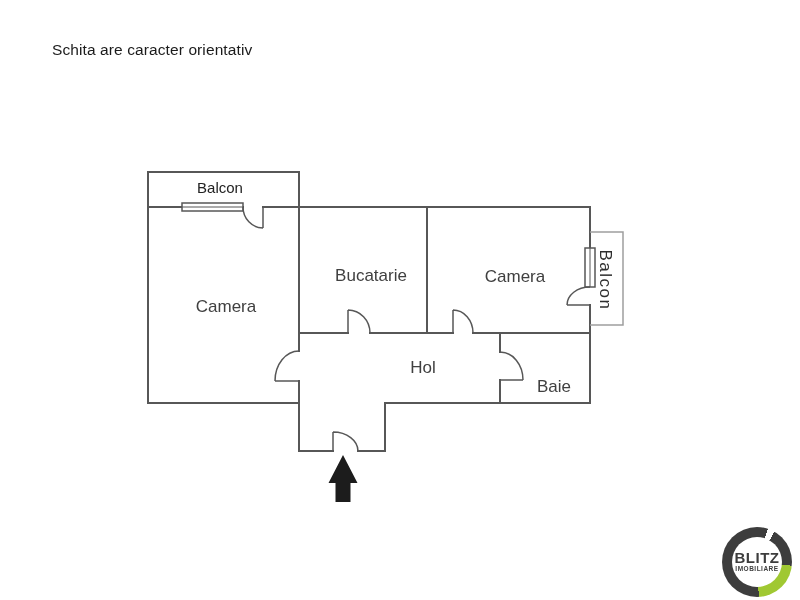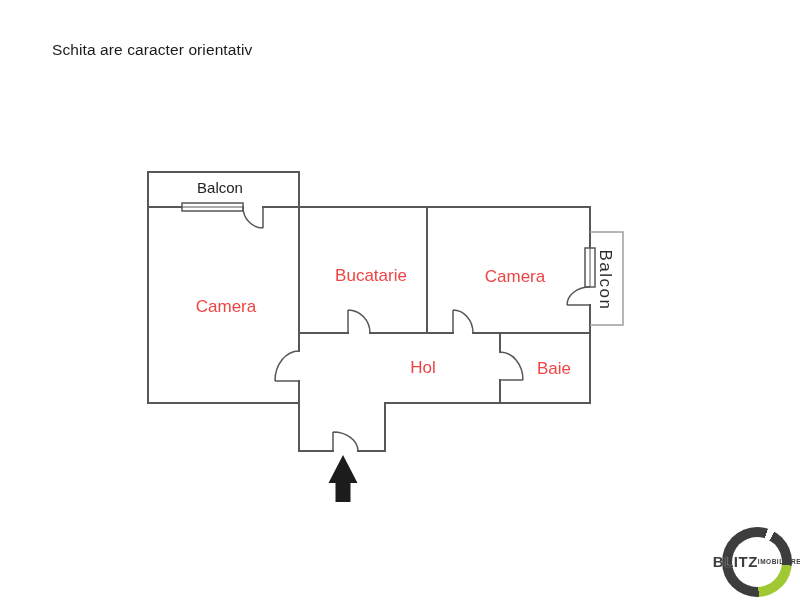--- a/index.html
+++ b/index.html
@@ -8,50 +8,50 @@
     background:#ffffff;
     font-family:"Liberation Sans", sans-serif;
   }
   .disclaimer{
     position:absolute;left:28px;top:41px;
     font-size:15.5px;color:#1b1b1b;letter-spacing:.1px;margin-left:24px;
   }
   .plan-svg{position:absolute;left:0;top:0;}
   .room-label{
     position:absolute;transform:translate(-50%,-50%);
-    font-size:17px;color:#ef4444;white-space:nowrap;
+    font-size:17px;color:#404040;white-space:nowrap;
   }
   #lbl-balcon-top{left:220px;top:187px;font-size:15px;color:#222;}
   #lbl-camera-left{left:226px;top:307px;}
   #lbl-bucatarie{left:371px;top:276px;}
   #lbl-camera-right{left:515px;top:277px;}
   #lbl-balcon-right{
     left:605px;top:280px;
     transform:translate(-50%,-50%) rotate(90deg);
     letter-spacing:1.5px;color:#2e2e2e;
   }
   #lbl-hol{left:423px;top:368px;}
-  #lbl-baie{left:554px;top:369px;}
+  #lbl-baie{left:554px;top:387px;}
 
   
   .logo{
     position:absolute;left:722px;top:527px;width:70px;height:70px;
     border-radius:50%;
     background:conic-gradient(from 0deg,
       #3d3d3d 0deg 18deg,
       #ffffff 18deg 30deg,
       #3d3d3d 30deg 96deg,
       #a0c832 96deg 177deg,
       #3d3d3d 177deg 360deg);
   }
   .logo-inner{
     position:absolute;inset:10px;background:#ffffff;border-radius:50%;
   }
   .logo-text{
-    position:absolute;inset:0;display:flex;
+    position:absolute;inset:0;display:flex;flex-direction:column;
     align-items:center;justify-content:center;gap:0;
   }
   .logo-line1{
     font-size:15px;font-weight:bold;color:#3d3d3d;line-height:14px;
     letter-spacing:.5px;text-shadow:0 0 1px #fff;
   }
   .logo-line2{
     font-size:6.5px;font-weight:bold;color:#3d3d3d;line-height:8px;
     letter-spacing:.5px;
   }

